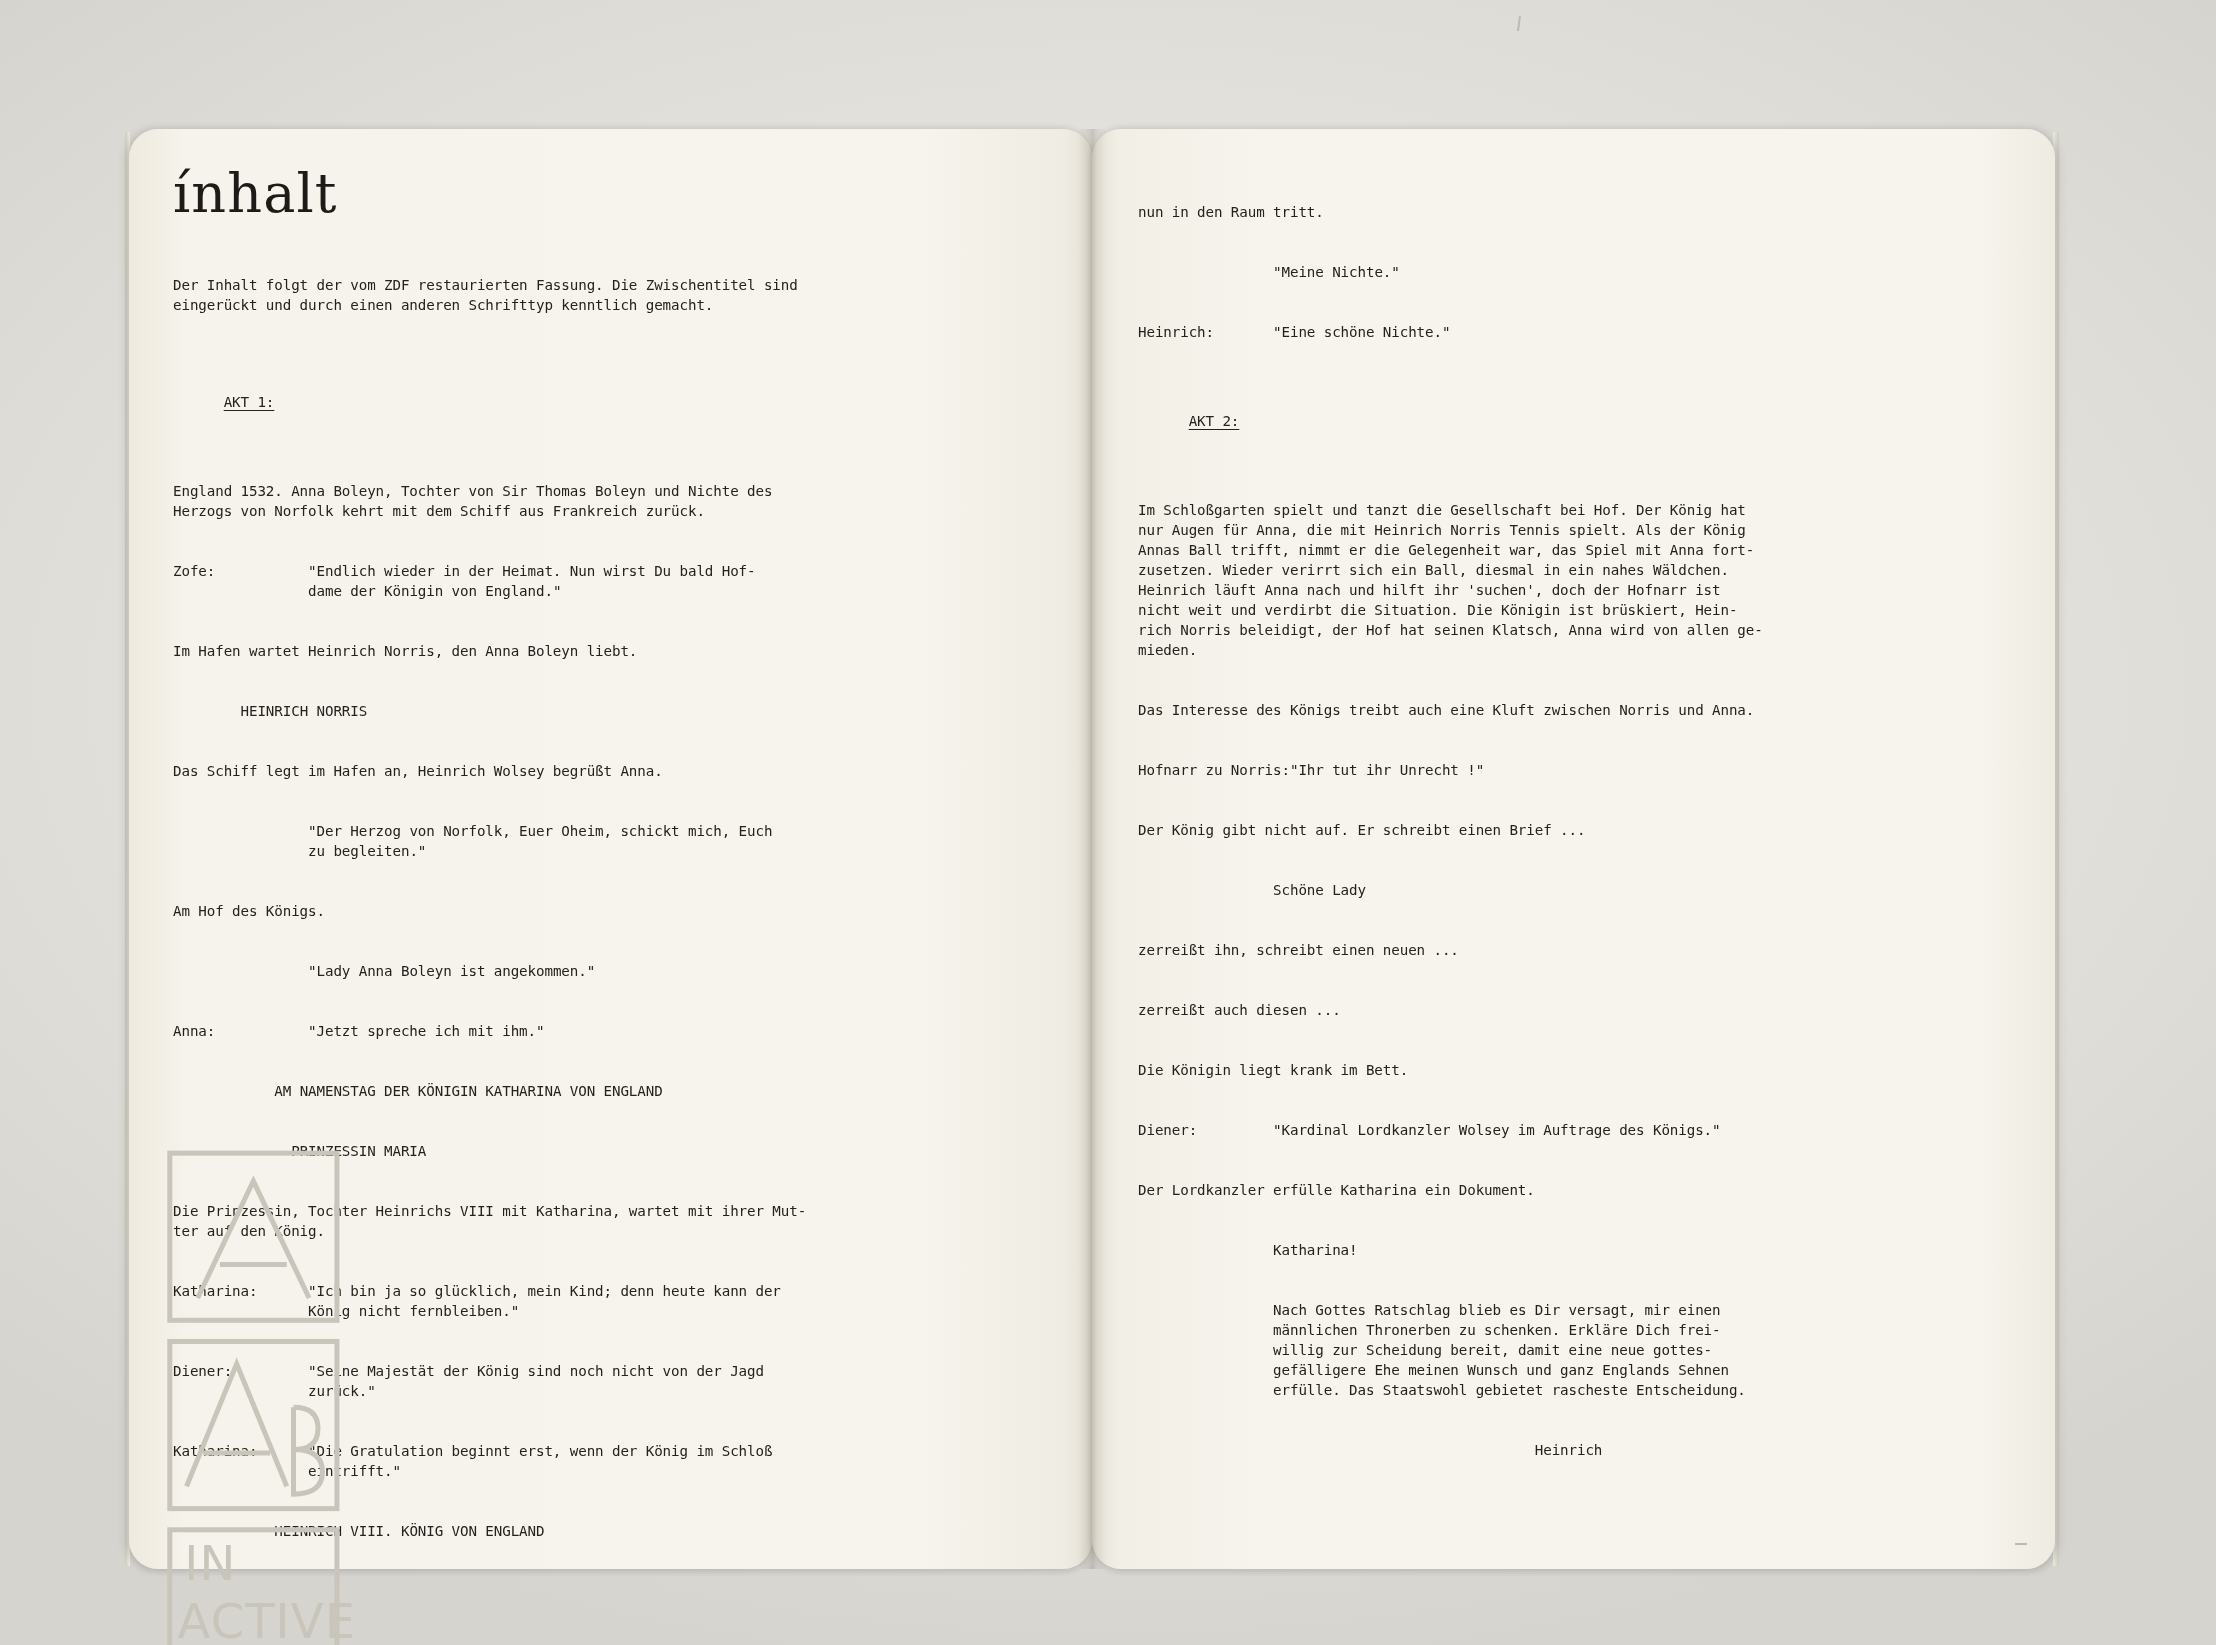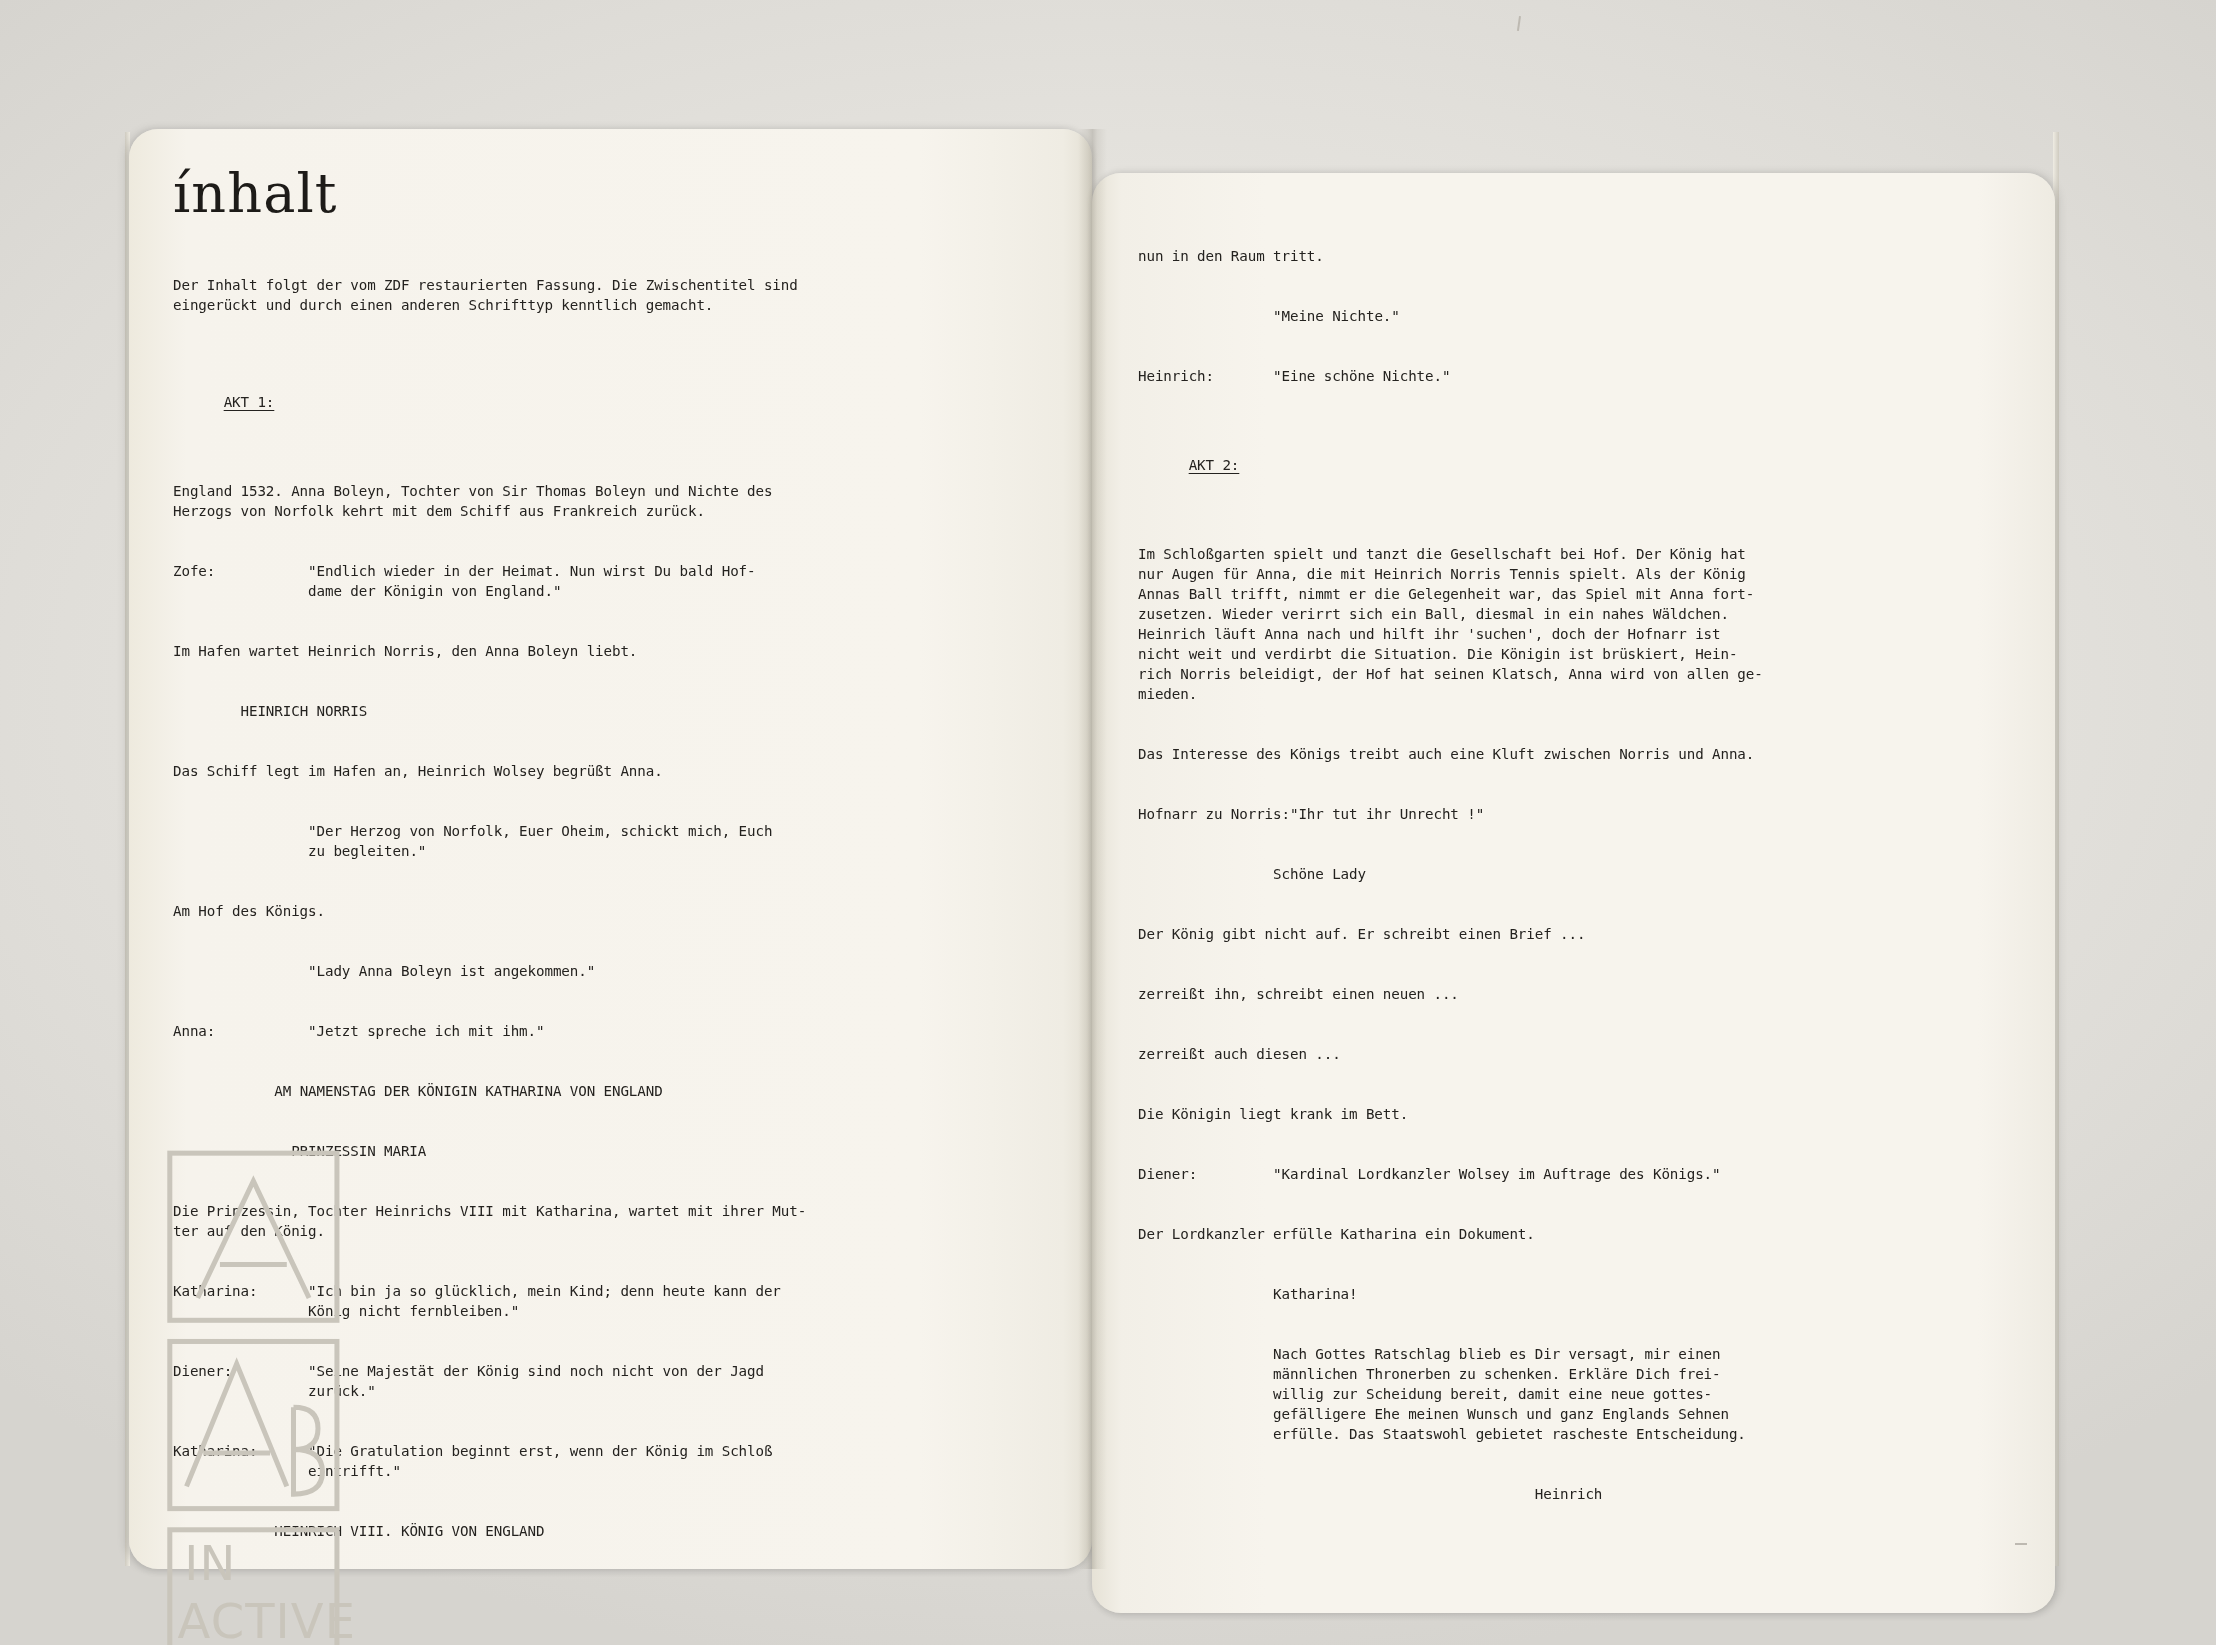--- a/index.html
+++ b/index.html
@@ -42,21 +42,20 @@
     left: 0;
     width: 963px;
     background: linear-gradient(to right, #eeeade 0%, #f6f3ec 6%, #f7f4ed 82%, #efece3 97%, #e3dfd3 100%);
     box-shadow: -3.3px 0 10px rgba(0,0,0,0.10), 0 1.1px 7.8px rgba(0,0,0,0.10);
   }
   .page.right {
     left: 963px;
     width: 963px;
     background: linear-gradient(to right, #e6e2d6 0%, #f2efe7 3%, #f7f4ed 18%, #f7f4ed 92%, #eeebe2 100%);
     box-shadow: 3.3px 0 10px rgba(0,0,0,0.10), 0 1.1px 7.8px rgba(0,0,0,0.10);
-    margin-top: 44px;
   }
   .spine {
     position: absolute;
     left: 949px;
     top: 0;
     width: 29px;
     height: 100%;
     background: linear-gradient(to right, rgba(0,0,0,0.00) 0%, rgba(120,115,100,0.16) 35%, rgba(90,85,72,0.22) 50%, rgba(120,115,100,0.12) 66%, rgba(0,0,0,0) 100%);
     pointer-events: none;
   }
@@ -224,22 +223,22 @@
       <span class="blk">Im Schloßgarten spielt und tanzt die Gesellschaft bei Hof. Der König hat
 nur Augen für Anna, die mit Heinrich Norris Tennis spielt. Als der König
 Annas Ball trifft, nimmt er die Gelegenheit war, das Spiel mit Anna fort-
 zusetzen. Wieder verirrt sich ein Ball, diesmal in ein nahes Wäldchen.
 Heinrich läuft Anna nach und hilft ihr 'suchen', doch der Hofnarr ist
 nicht weit und verdirbt die Situation. Die Königin ist brüskiert, Hein-
 rich Norris beleidigt, der Hof hat seinen Klatsch, Anna wird von allen ge-
 mieden.</span>
       <span class="blk">Das Interesse des Königs treibt auch eine Kluft zwischen Norris und Anna.</span>
       <span class="blk">Hofnarr zu Norris:"Ihr tut ihr Unrecht !"</span>
+      <span class="blk">Der König gibt nicht auf. Er schreibt einen Brief ...</span>
       <span class="blk">                Schöne Lady</span>
-      <span class="blk">Der König gibt nicht auf. Er schreibt einen Brief ...</span>
       <span class="blk">zerreißt ihn, schreibt einen neuen ...</span>
       <span class="blk">zerreißt auch diesen ...</span>
       <span class="blk">Die Königin liegt krank im Bett.</span>
       <span class="blk">Diener:         "Kardinal Lordkanzler Wolsey im Auftrage des Königs."</span>
       <span class="blk">Der Lordkanzler erfülle Katharina ein Dokument.</span>
       <span class="blk">                Katharina!</span>
       <span class="blk">                Nach Gottes Ratschlag blieb es Dir versagt, mir einen
                 männlichen Thronerben zu schenken. Erkläre Dich frei-
                 willig zur Scheidung bereit, damit eine neue gottes-
                 gefälligere Ehe meinen Wunsch und ganz Englands Sehnen

